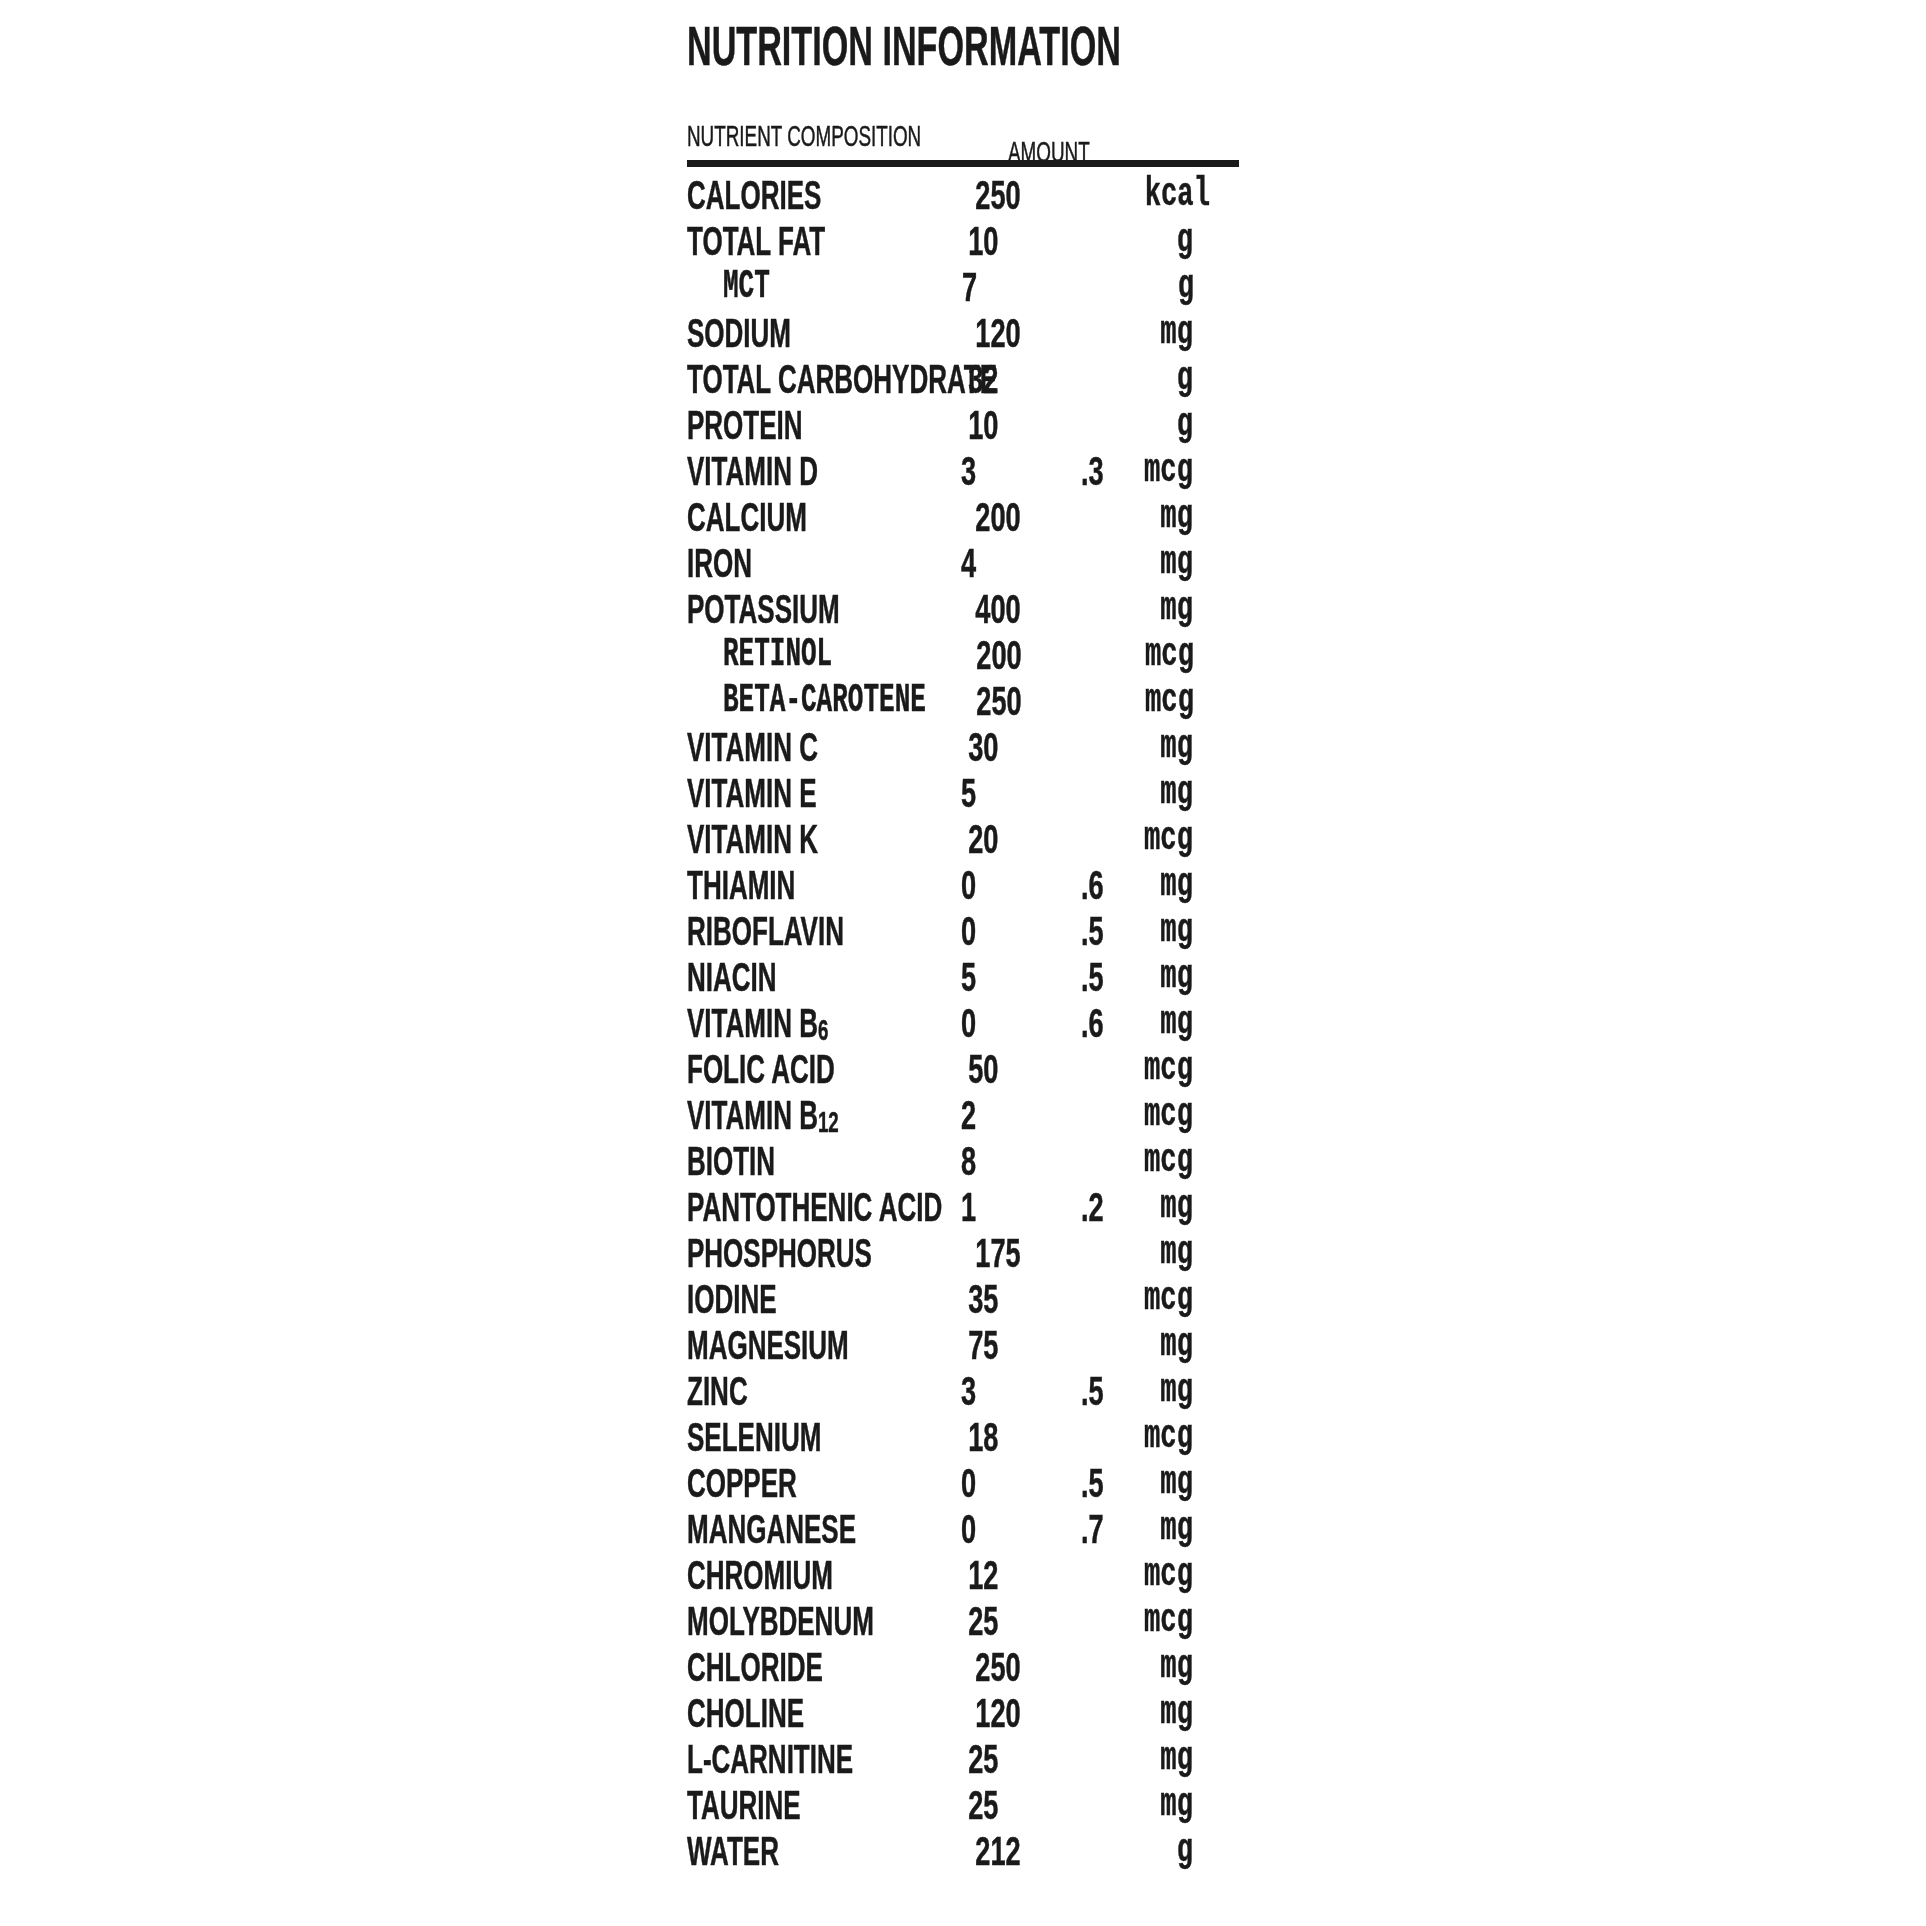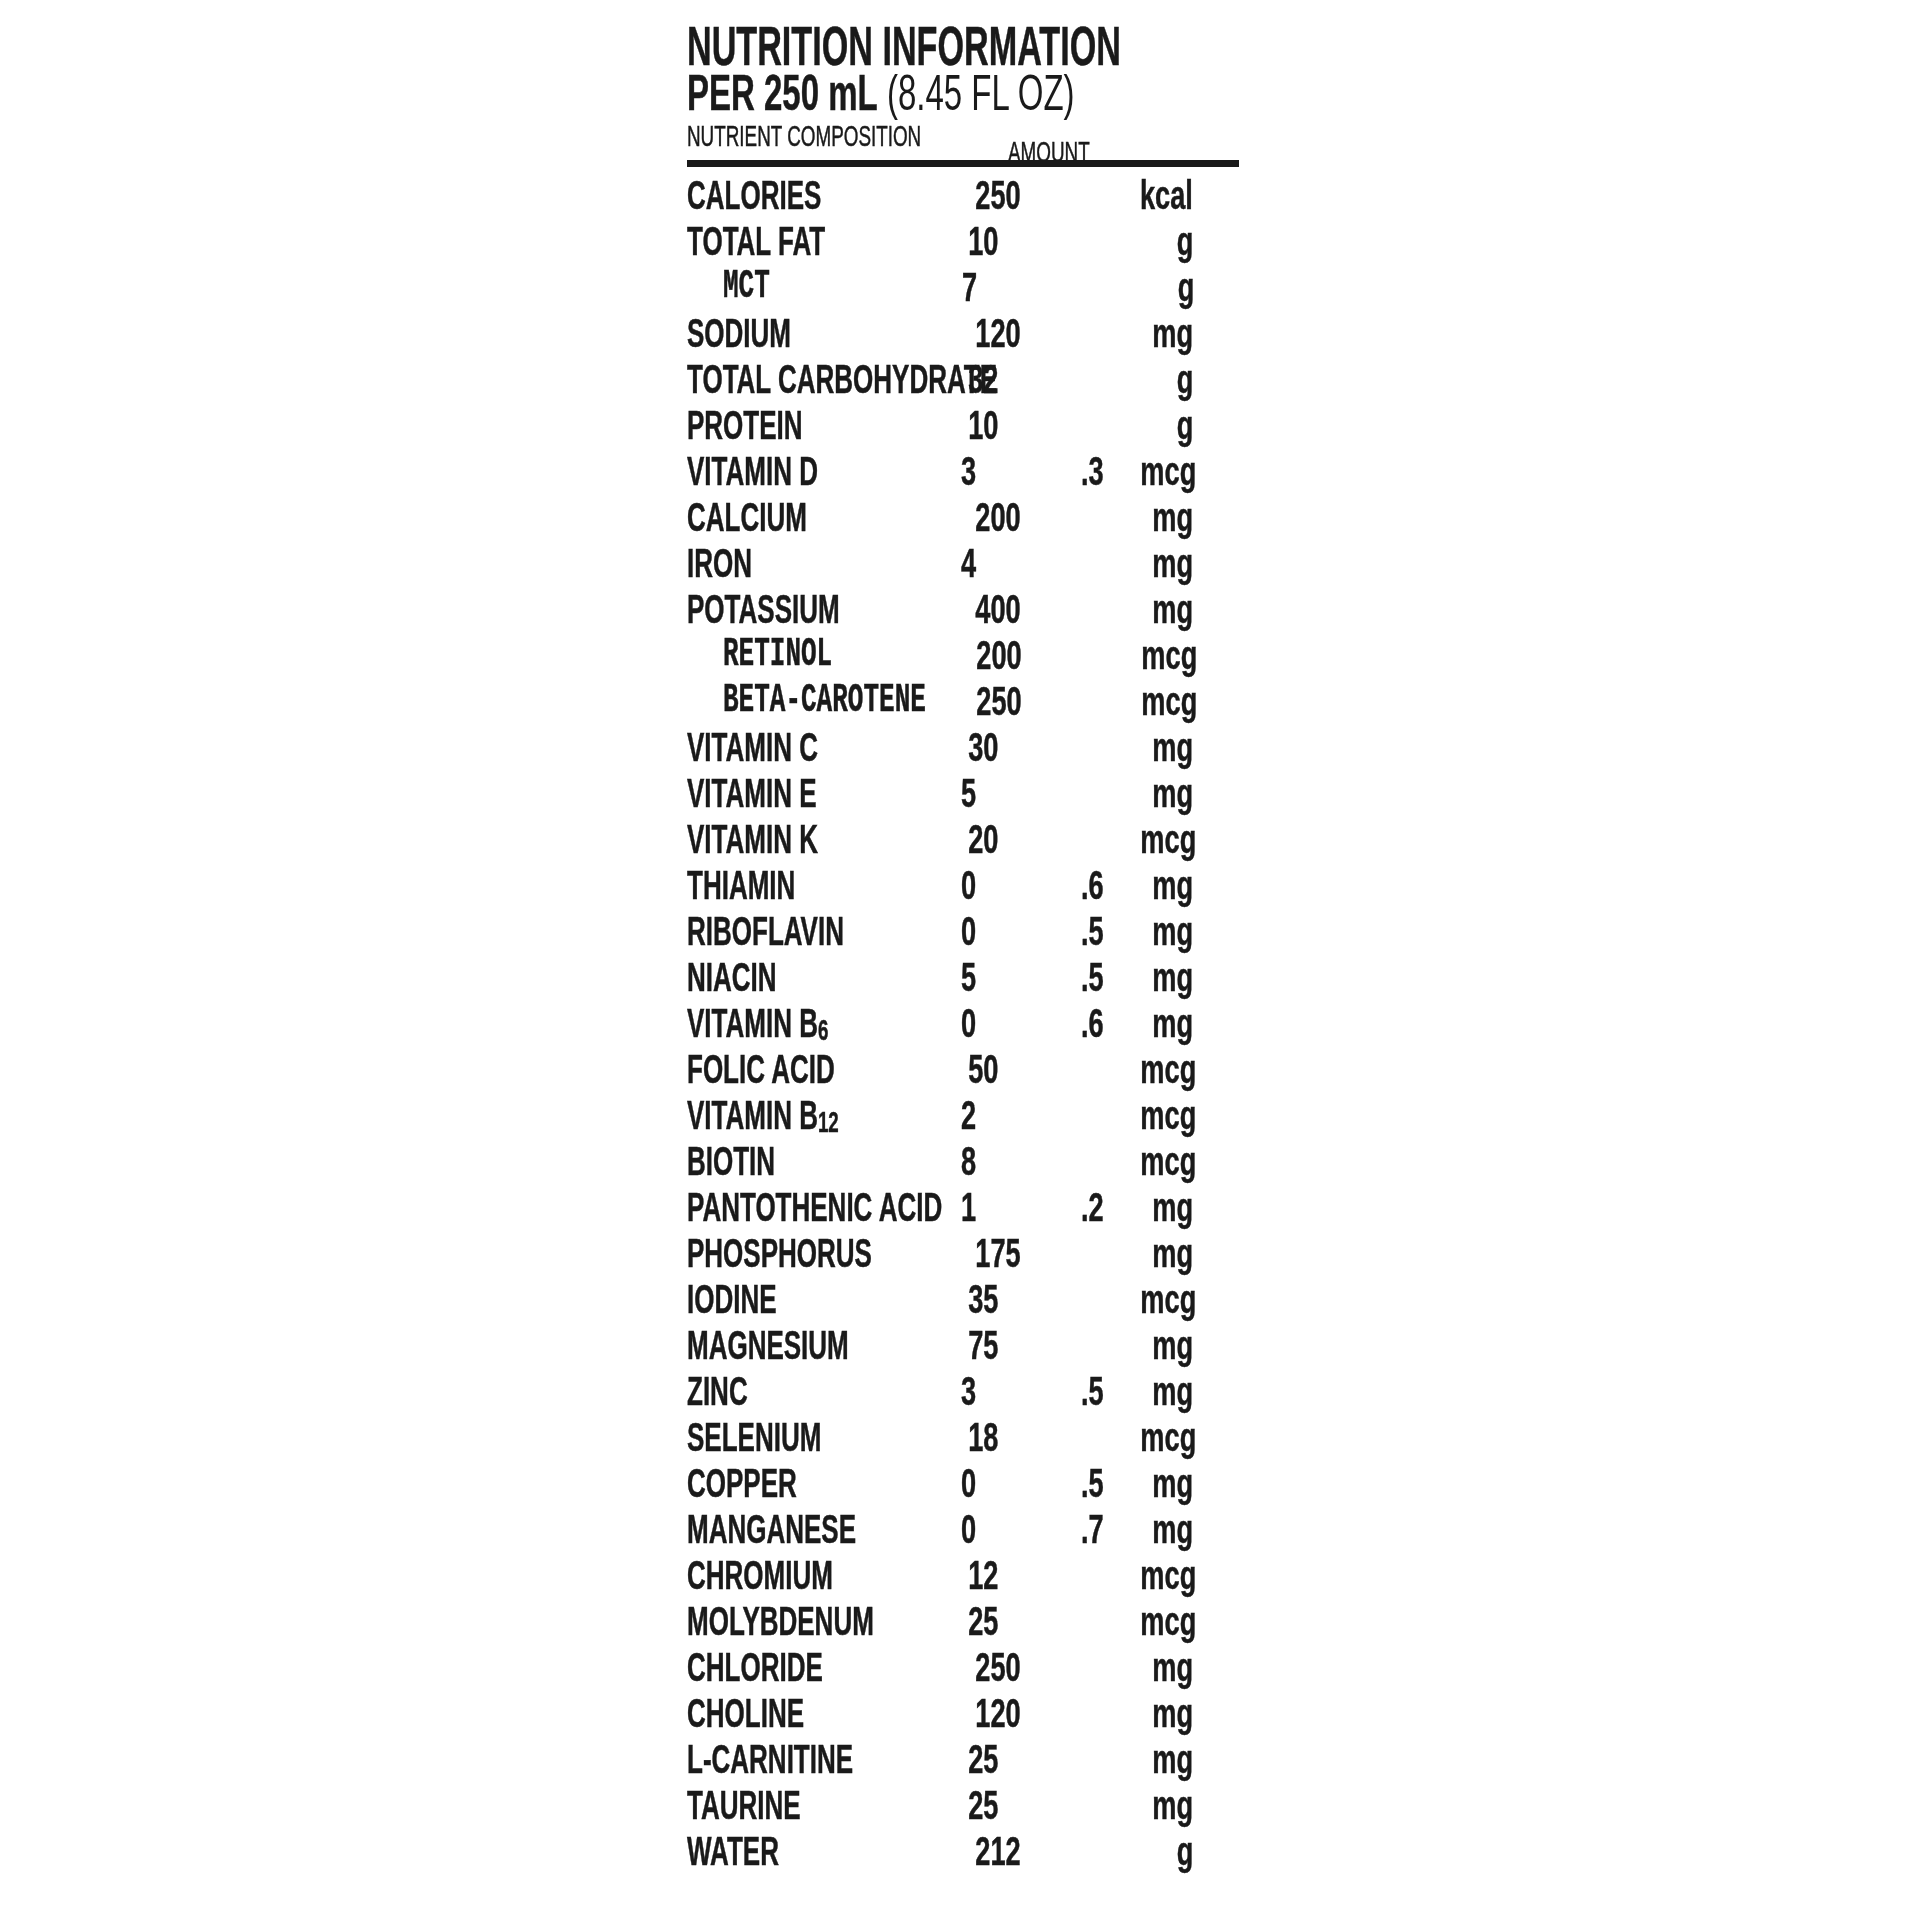--- a/index.html
+++ b/index.html
@@ -111,42 +111,40 @@
     flex: 0 0 auto;
     text-align: left;
     white-space: nowrap;
   }
   .cell-frac .cond { transform: scaleX(0.68); }
   .cell-unit {
     width: 79px;
     flex: 0 0 auto;
     text-align: right;
     white-space: nowrap;
+    font-family: Liberation Mono, monospace;
   }
   .cell-unit .cond-r { transform: scaleX(0.68); }
   sub.bsub {
     font-size: 0.72em;
     vertical-align: baseline;
     position: relative;
     top: 0.12em;
     line-height: 0;
   }
 </style>
 </head>
 <body>
 
 <div class="panel">
 
   <div class="title">
     <span class="cond">NUTRITION INFORMATION</span>
   </div>
 
-  <div class="serving">
-    <span class="cond"><span>PER 250 mL</span><span class="light"> (8.45 FL OZ)</span></span>
-  </div>
 
   <div class="colheads">
     <span class="cond">NUTRIENT COMPOSITION</span>
     <span class="colhead-amount"><span class="cond">AMOUNT</span></span>
   </div>
 
   <div class="rule"></div>
 
   <div class="table" id="rows">
       <div class="row">

